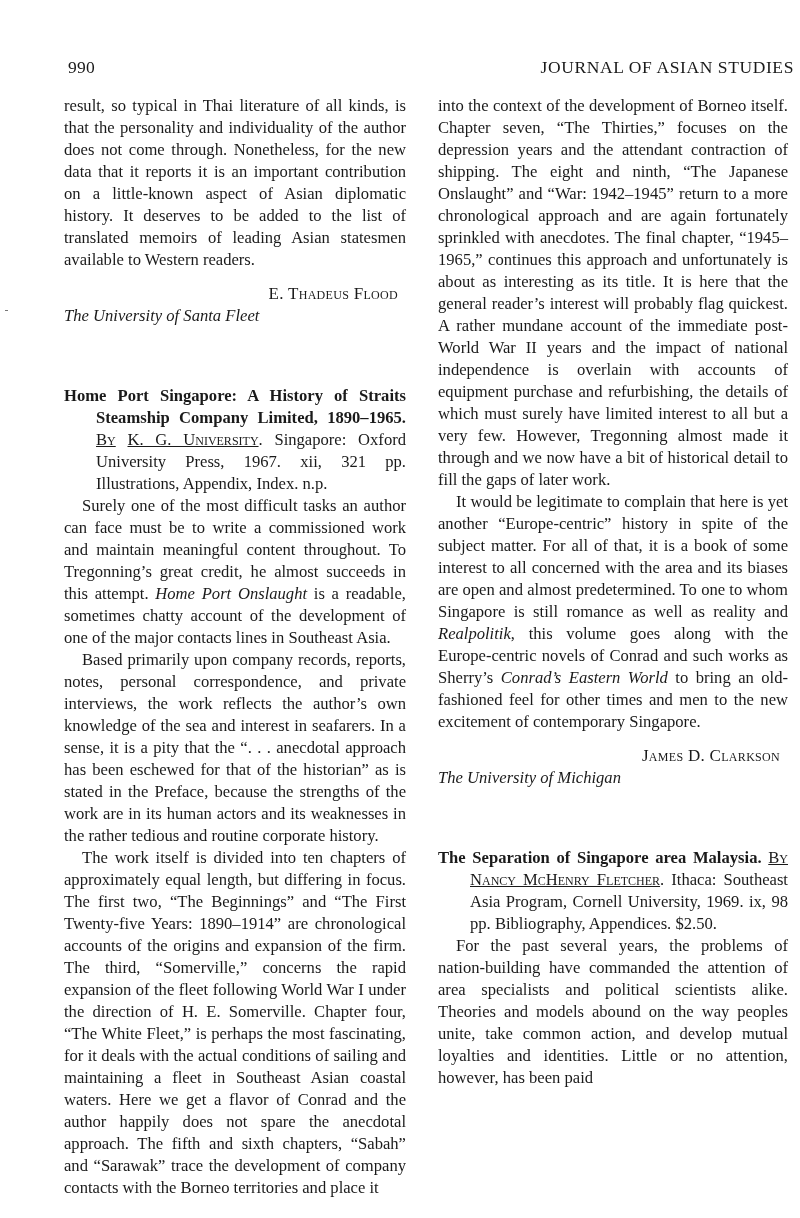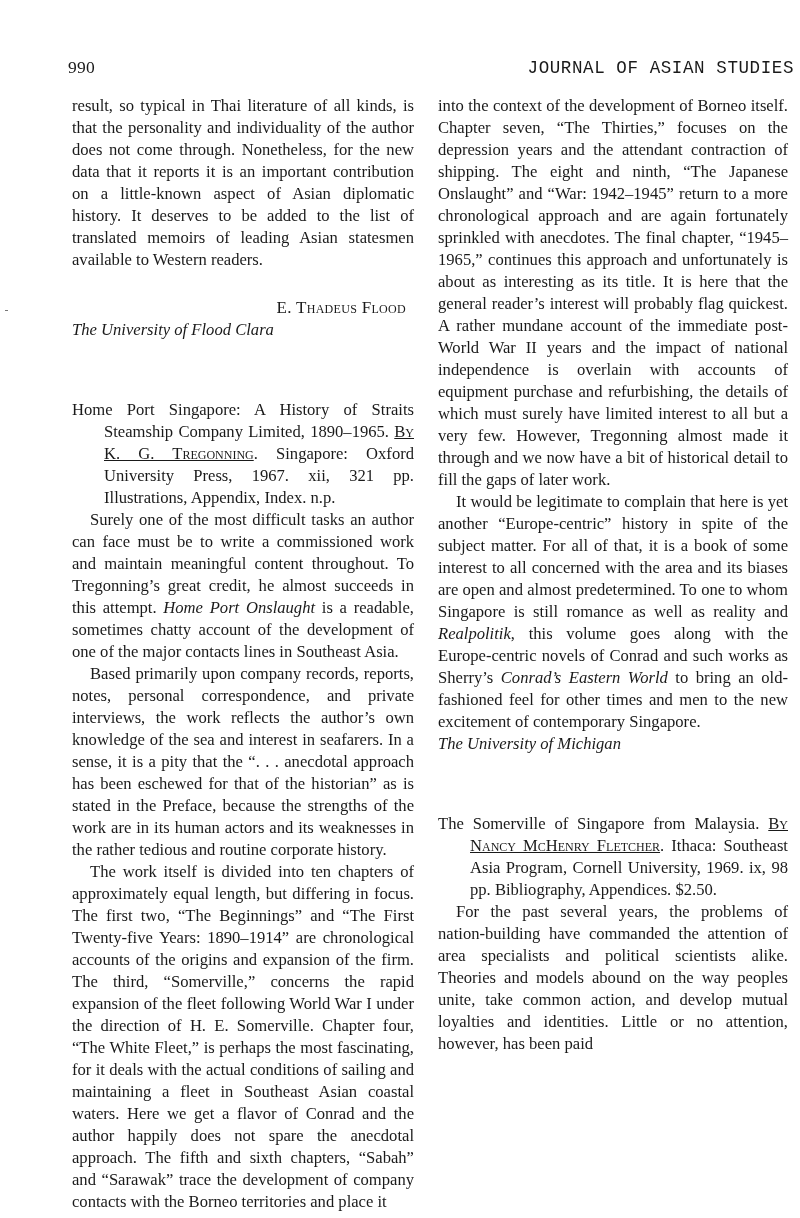--- a/index.html
+++ b/index.html
@@ -6,39 +6,39 @@
   body {
     width: 800px; height: 1218px; position: relative; overflow: hidden;
     font-family: "Liberation Serif", "DejaVu Serif", serif;
     color: #1a1a1a;
   }
   .running-head {
     position: absolute; top: 57px; left: 68px; width: 726px;
     display: flex; justify-content: space-between; align-items: baseline;
     font-size: 17.5px; letter-spacing: 0.2px;
   }
-  .running-head .title { letter-spacing: 0.6px; font-family: Liberation Mono, monospace; }
+  .running-head .title { letter-spacing: 0.6px; }
   .col {
     position: absolute; top: 95px; width: 342px;
     font-size: 16.6px; line-height: 22px;
   }
-  .col.left { left: 72px; }
+  .col.left { left: 64px; }
   .col.right { left: 438px; width: 350px; }
   .col p { margin: 0; text-align: justify; hyphens: manual; }
   .col p.indent { text-indent: 18px; }
   .sig {
-    text-align: right; margin-top: 26px; padding-right: 8px;
+    text-align: right; margin-top: 12px; padding-right: 8px;
     font-variant: small-caps; font-size: 17px; letter-spacing: 0.3px;
   }
   .affil { font-style: italic; margin: 0; }
   .biblio {
     margin: 0 0 10px 0; padding-left: 32px; text-indent: -32px;
     text-align: justify;
   }
-  .biblio .btitle { font-weight: normal; }
+  .biblio .btitle { font-weight: bold; }
   .biblio .by { font-variant: small-caps; text-decoration: underline; }
   .gap-review { height: 58px; }
   em { font-style: italic; }
   .margin-mark {
     position: absolute; left: 5px; top: 310px; width: 3px; height: 1px;
     background: #777;
   }
 </style>
 </head>
 <body>
@@ -46,47 +46,48 @@
 <div class="running-head">
   <span>990</span>
   <span class="title">JOURNAL OF ASIAN STUDIES</span>
 </div>
 
 <div class="margin-mark"></div>
 
 <div class="col left">
   <p>result, so typical in Thai literature of all kinds, is that the personality and individuality of the author does not come through. Nonetheless, for the new data that it reports it is an important contribution on a little-known aspect of Asian diplomatic history. It deserves to be added to the list of translated memoirs of leading Asian statesmen available to Western readers.</p>
   <div class="sig">E. Thadeus Flood</div>
-  <p class="affil">The University of Flood Clara</p>
+  <p class="affil">The University of Santa Fleet</p>
 
   <div class="gap-review"></div>
 
   <p class="biblio">
     <span class="btitle">Home Port Singapore: A History of Straits Steamship Company Limited, 1890–1965.</span>
     <span class="by">By</span>
-    <span class="by">K. G. Tregonning</span><span>. Singapore: Oxford University Press, 1967. xii, 321 pp. Illustrations, Appendix, Index. n.p.</span>
+    <span class="by">K. G. University</span><span>. Singapore: Oxford University Press, 1967. xii, 321 pp. Illustrations, Appendix, Index. n.p.</span>
   </p>
 
   <p class="indent"><span>Surely one of the most difficult tasks an author can face must be to write a commissioned work and maintain meaningful content throughout. To Tregonning’s great credit, he almost succeeds in this attempt.</span>
     <em>Home Port Onslaught</em><span> is a readable, sometimes chatty account of the development of one of the major contacts lines in Southeast Asia.</span></p>
 
   <p class="indent">Based primarily upon company records, reports, notes, personal correspondence, and private interviews, the work reflects the author’s own knowledge of the sea and interest in seafarers. In a sense, it is a pity that the “. . . anecdotal approach has been eschewed for that of the historian” as is stated in the Preface, because the strengths of the work are in its human actors and its weaknesses in the rather tedious and routine corporate history.</p>
 
   <p class="indent" id="p3" style="height: auto; overflow: visible;">The work itself is divided into ten chapters of approximately equal length, but differing in focus. The first two, “The Beginnings” and “The First Twenty-five Years: 1890–1914” are chronological accounts of the origins and expansion of the firm. The third, “Somerville,” concerns the rapid expansion of the fleet following World War I under the direction of H. E. Somerville. Chapter four, “The White Fleet,” is perhaps the most fascinating, for it deals with the actual conditions of sailing and maintaining a fleet in Southeast Asian coastal waters. Here we get a flavor of Conrad and the author happily does not spare the anecdotal approach. The fifth and sixth chapters, “Sabah” and “Sarawak” trace the development of company contacts with the Borneo territories and place it</p>
 </div>
 
 <div class="col right">
   <p id="p3cont">into the context of the development of Borneo itself. Chapter seven, “The Thirties,” focuses on the depression years and the attendant contraction of shipping. The eight and ninth, “The Japanese Onslaught” and “War: 1942–1945” return to a more chronological approach and are again fortunately sprinkled with anecdotes. The final chapter, “1945–1965,” continues this approach and unfortunately is about as interesting as its title. It is here that the general reader’s interest will probably flag quickest. A rather mundane account of the immediate post-World War II years and the impact of national independence is overlain with accounts of equipment purchase and refurbishing, the details of which must surely have limited interest to all but a very few. However, Tregonning almost made it through and we now have a bit of historical detail to fill the gaps of later work.</p>
 
   <p class="indent"><span>It would be legitimate to complain that here is yet another “Europe-centric” history in spite of the subject matter. For all of that, it is a book of some interest to all concerned with the area and its biases are open and almost predetermined. To one to whom Singapore is still romance as well as reality and </span><em>Realpolitik</em><span>, this volume goes along with the Europe-centric novels of Conrad and such works as Sherry’s </span><em>Conrad’s Eastern World</em><span> to bring an old-fashioned feel for other times and men to the new excitement of contemporary Singapore.</span></p>
 
+  <div class="sig">James D. Clarkson</div>
   <p class="affil">The University of Michigan</p>
 
   <div class="gap-review"></div>
 
   <p class="biblio">
-    <span class="btitle">The Somerville of Singapore from Malaysia.</span>
+    <span class="btitle">The Separation of Singapore area Malaysia.</span>
     <span class="by">By</span>
     <span class="by">Nancy McHenry Fletcher</span><span>. Ithaca: Southeast Asia Program, Cornell University, 1969. ix, 98 pp. Bibliography, Appendices. $2.50.</span>
   </p>
 
   <p class="indent">For the past several years, the problems of nation-building have commanded the attention of area specialists and political scientists alike. Theories and models abound on the way peoples unite, take common action, and develop mutual loyalties and identities. Little or no attention, however, has been paid</p>
 </div>
 
 </body></html>

